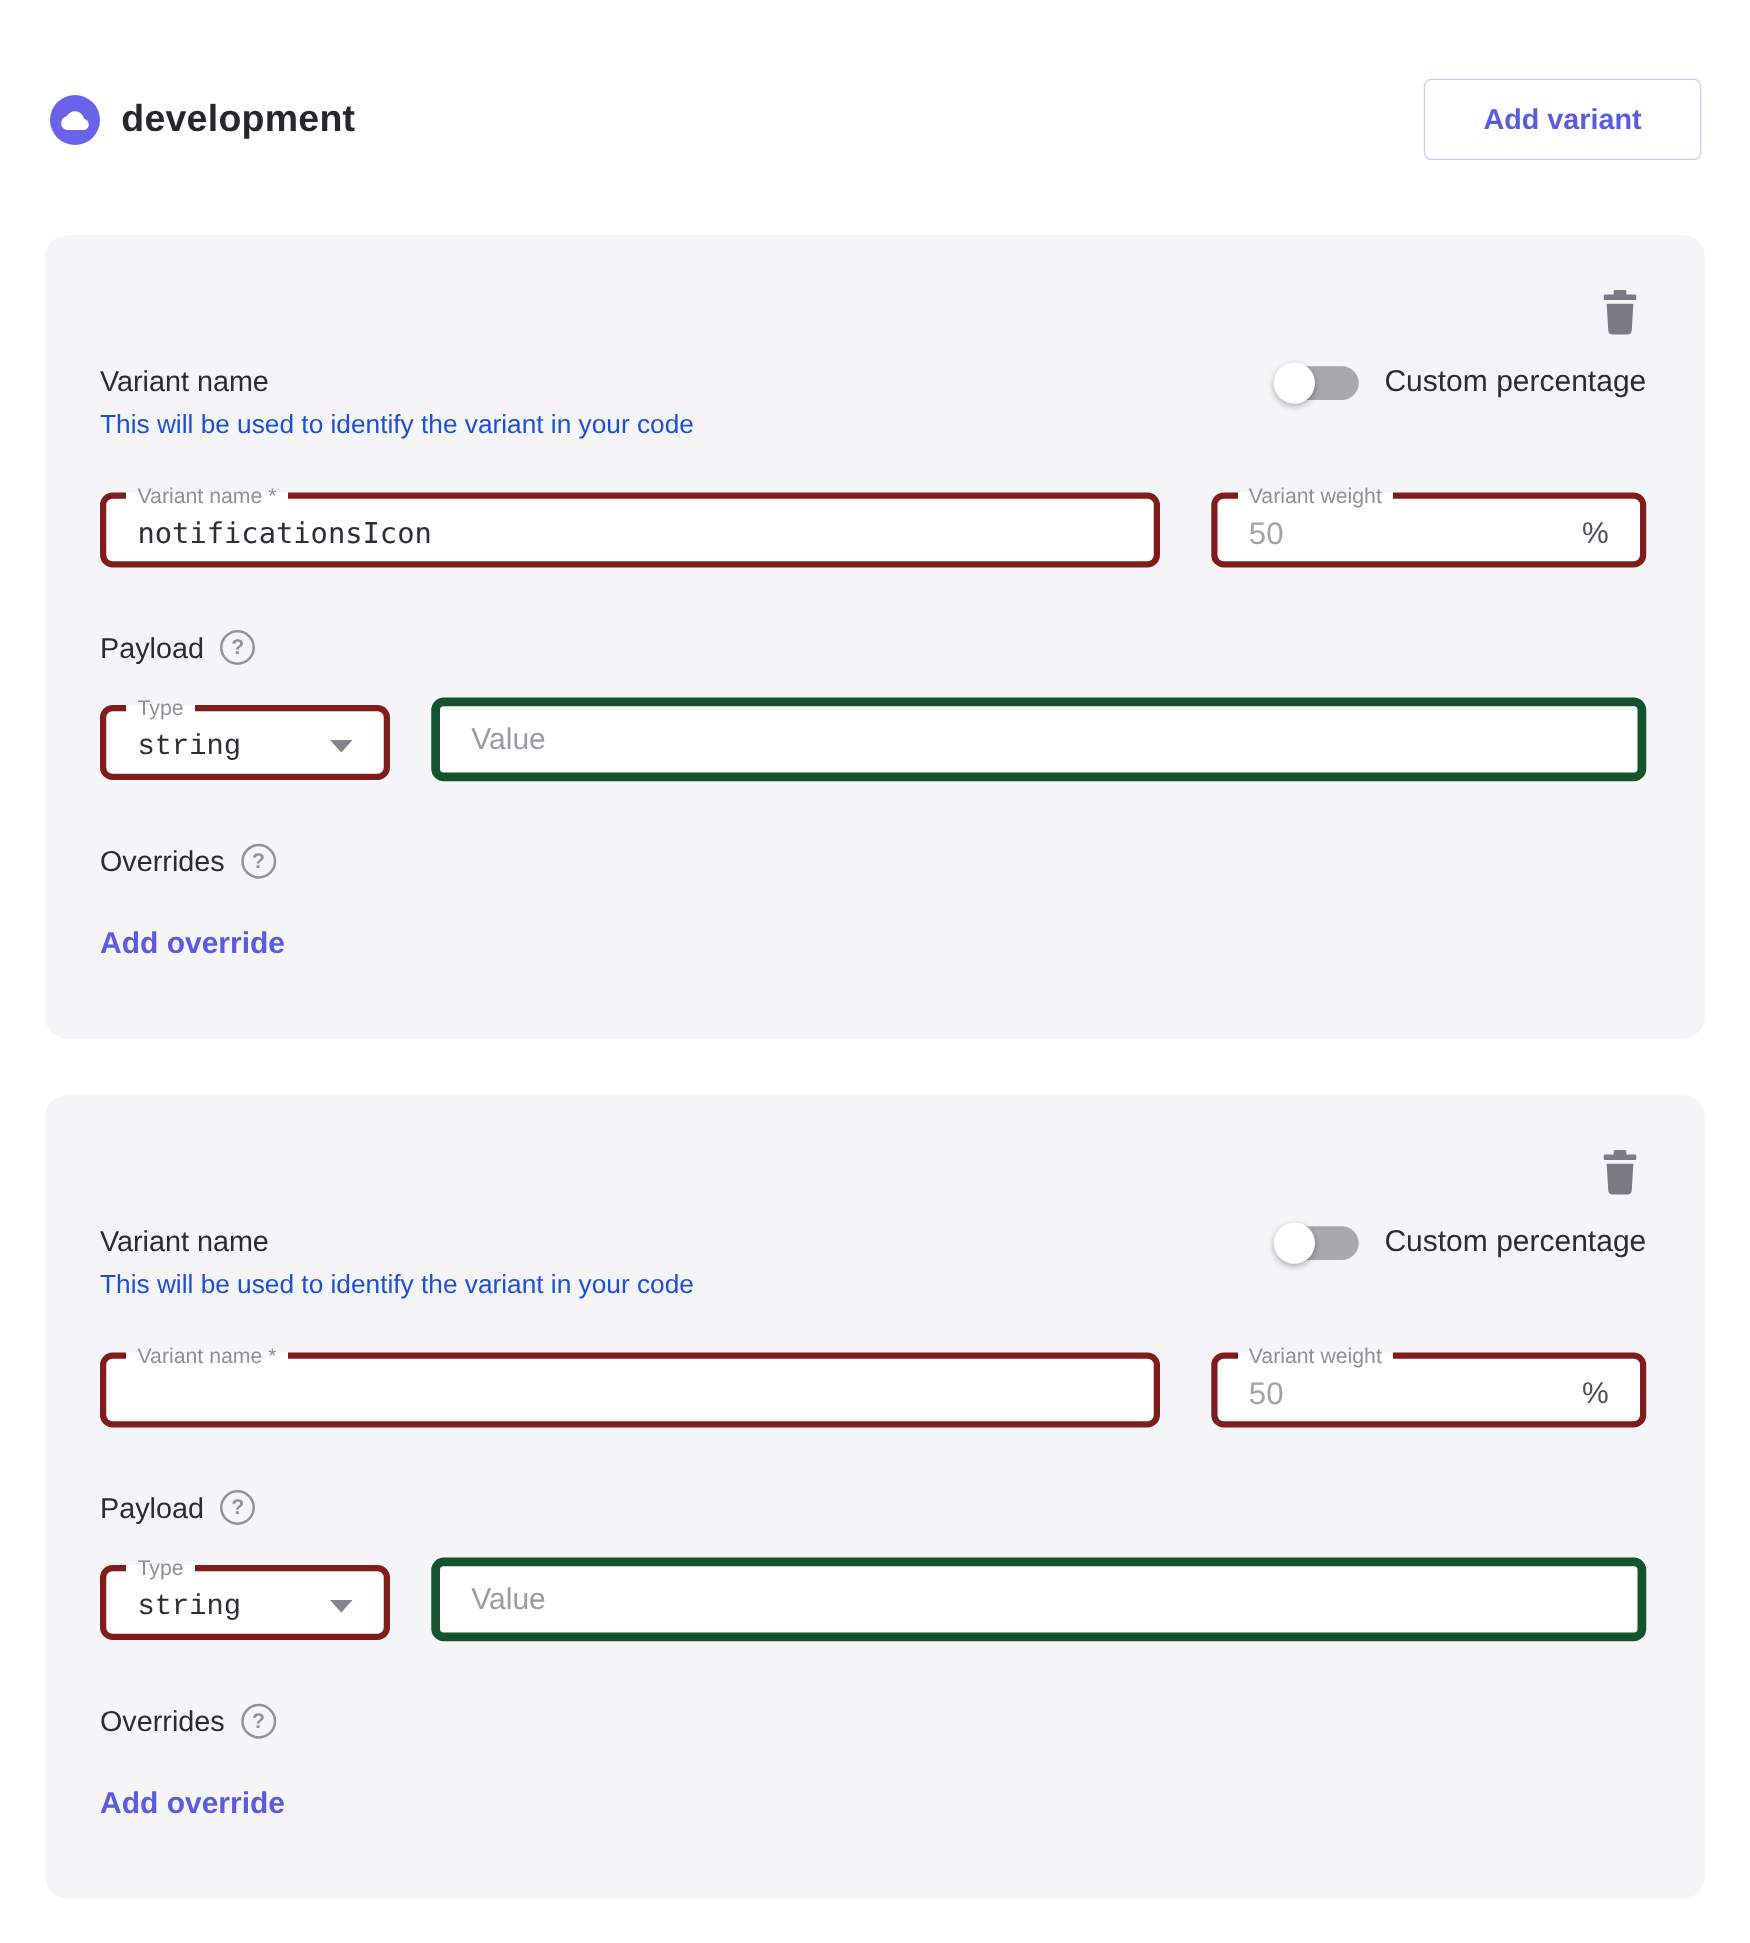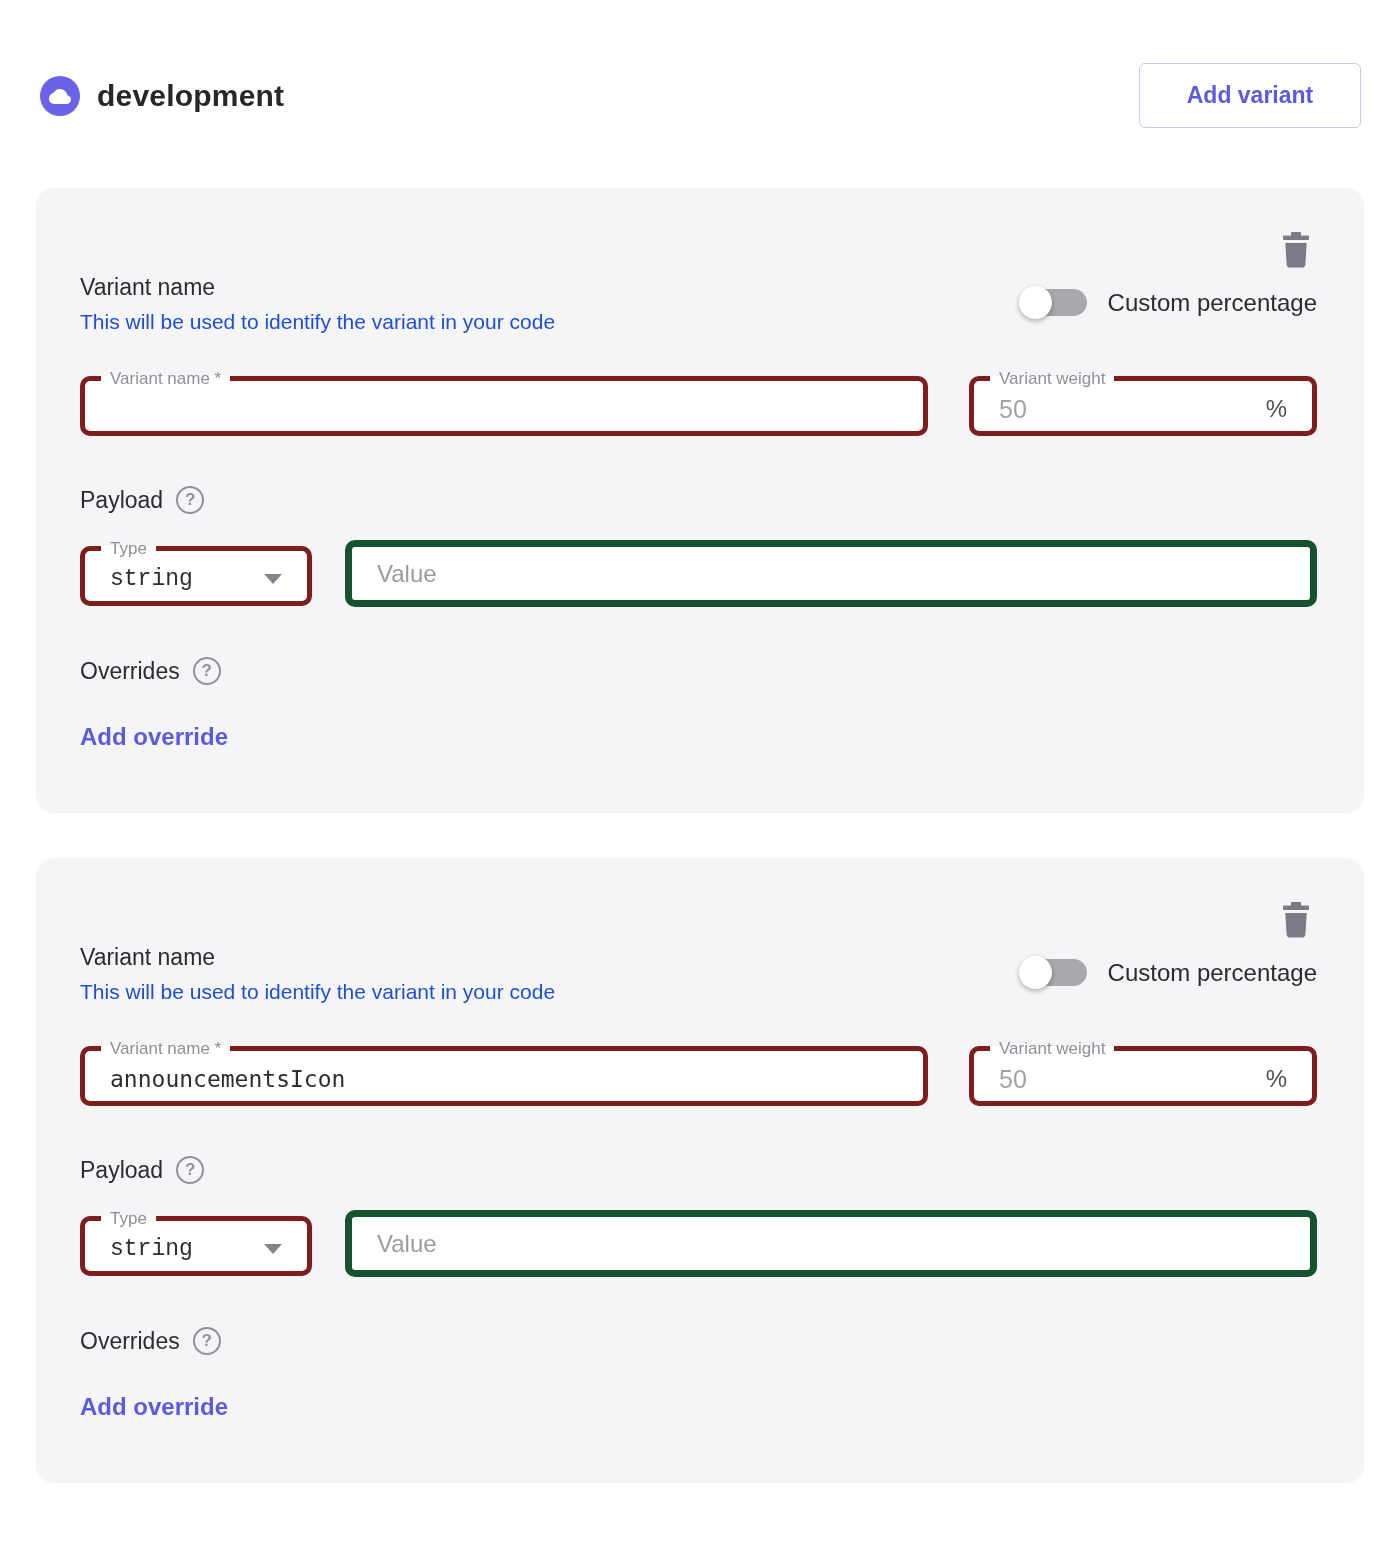--- a/index.html
+++ b/index.html
@@ -33,21 +33,21 @@
     background:#f5f5f7;
     border-radius:18px;
     padding:44px 47px 62px 44px;
     box-sizing:border-box;
   }
   .card.second { margin-top:45px; }
 
   .trash-row { display:flex; justify-content:flex-end; height:36px; }
   .trash-btn { background:none; border:none; padding:0; margin-right:6px; cursor:pointer; }
 
-  .head-row { display:flex; justify-content:space-between; align-items:center; margin-top:6px; }
+  .head-row { display:flex; justify-content:space-between; align-items:flex-start; margin-top:24px; }
   .head-left h2 { margin:0 0 9px 0; font-size:23px; font-weight:500; color:#2b2b31; }
   .head-left p  { margin:0; font-size:21px; color:#1d4ed8; }
 
   .toggle-row { display:flex; align-items:center; margin-bottom:3px; }
   .toggle { position:relative; width:66px; height:27px; cursor:pointer; flex:0 0 auto; }
   .toggle-track { position:absolute; inset:0; background:#a8a8ad; border-radius:14px; }
   .toggle-knob {
     position:absolute; left:-2px; top:-3px; width:33px; height:33px;
     background:#fff; border-radius:50%;
     box-shadow:0 2px 5px rgba(0,0,0,.30);
@@ -156,20 +156,23 @@
         <div class="toggle-track"></div>
         <div class="toggle-knob"></div>
       </div>
       <span class="toggle-label">Custom percentage</span>
     </div>
   </div>
 
   <div class="fields-row">
     <fieldset class="field field-name">
       <legend>Variant name *</legend>
+      <div class="field-inner">
+        <input class="mono-input" type="text" value="notificationsIcon" style="">
+      </div>
     </fieldset>
     <fieldset class="field field-weight">
       <legend>Variant weight</legend>
       <div class="field-inner">
         <input class="weight-input" type="text" value="50" style="">
         <span class="percent-suffix">%</span>
       </div>
     </fieldset>
   </div>
 
@@ -222,23 +225,20 @@
         <div class="toggle-track"></div>
         <div class="toggle-knob"></div>
       </div>
       <span class="toggle-label">Custom percentage</span>
     </div>
   </div>
 
   <div class="fields-row">
     <fieldset class="field field-name">
       <legend>Variant name *</legend>
-      <div class="field-inner">
-        <input class="mono-input" type="text" value="announcementsIcon" style="">
-      </div>
     </fieldset>
     <fieldset class="field field-weight">
       <legend>Variant weight</legend>
       <div class="field-inner">
         <input class="weight-input" type="text" value="50" style="">
         <span class="percent-suffix">%</span>
       </div>
     </fieldset>
   </div>
 

